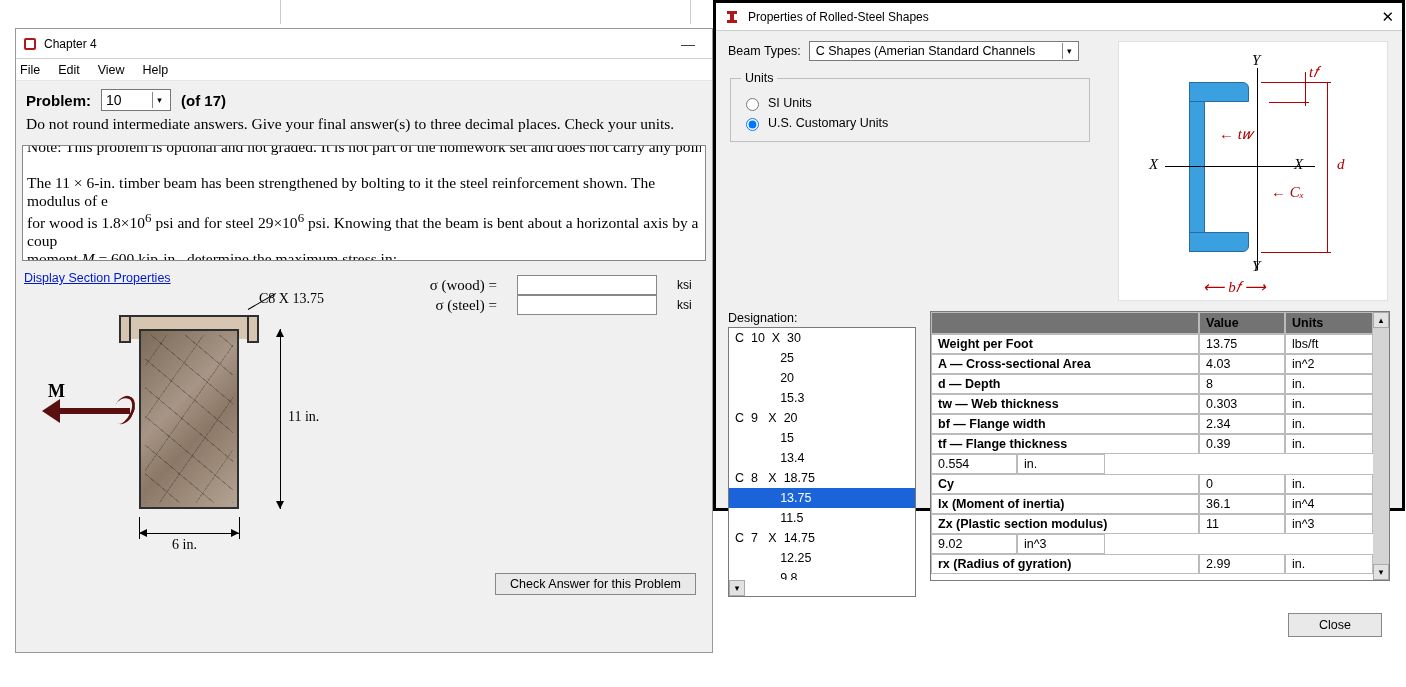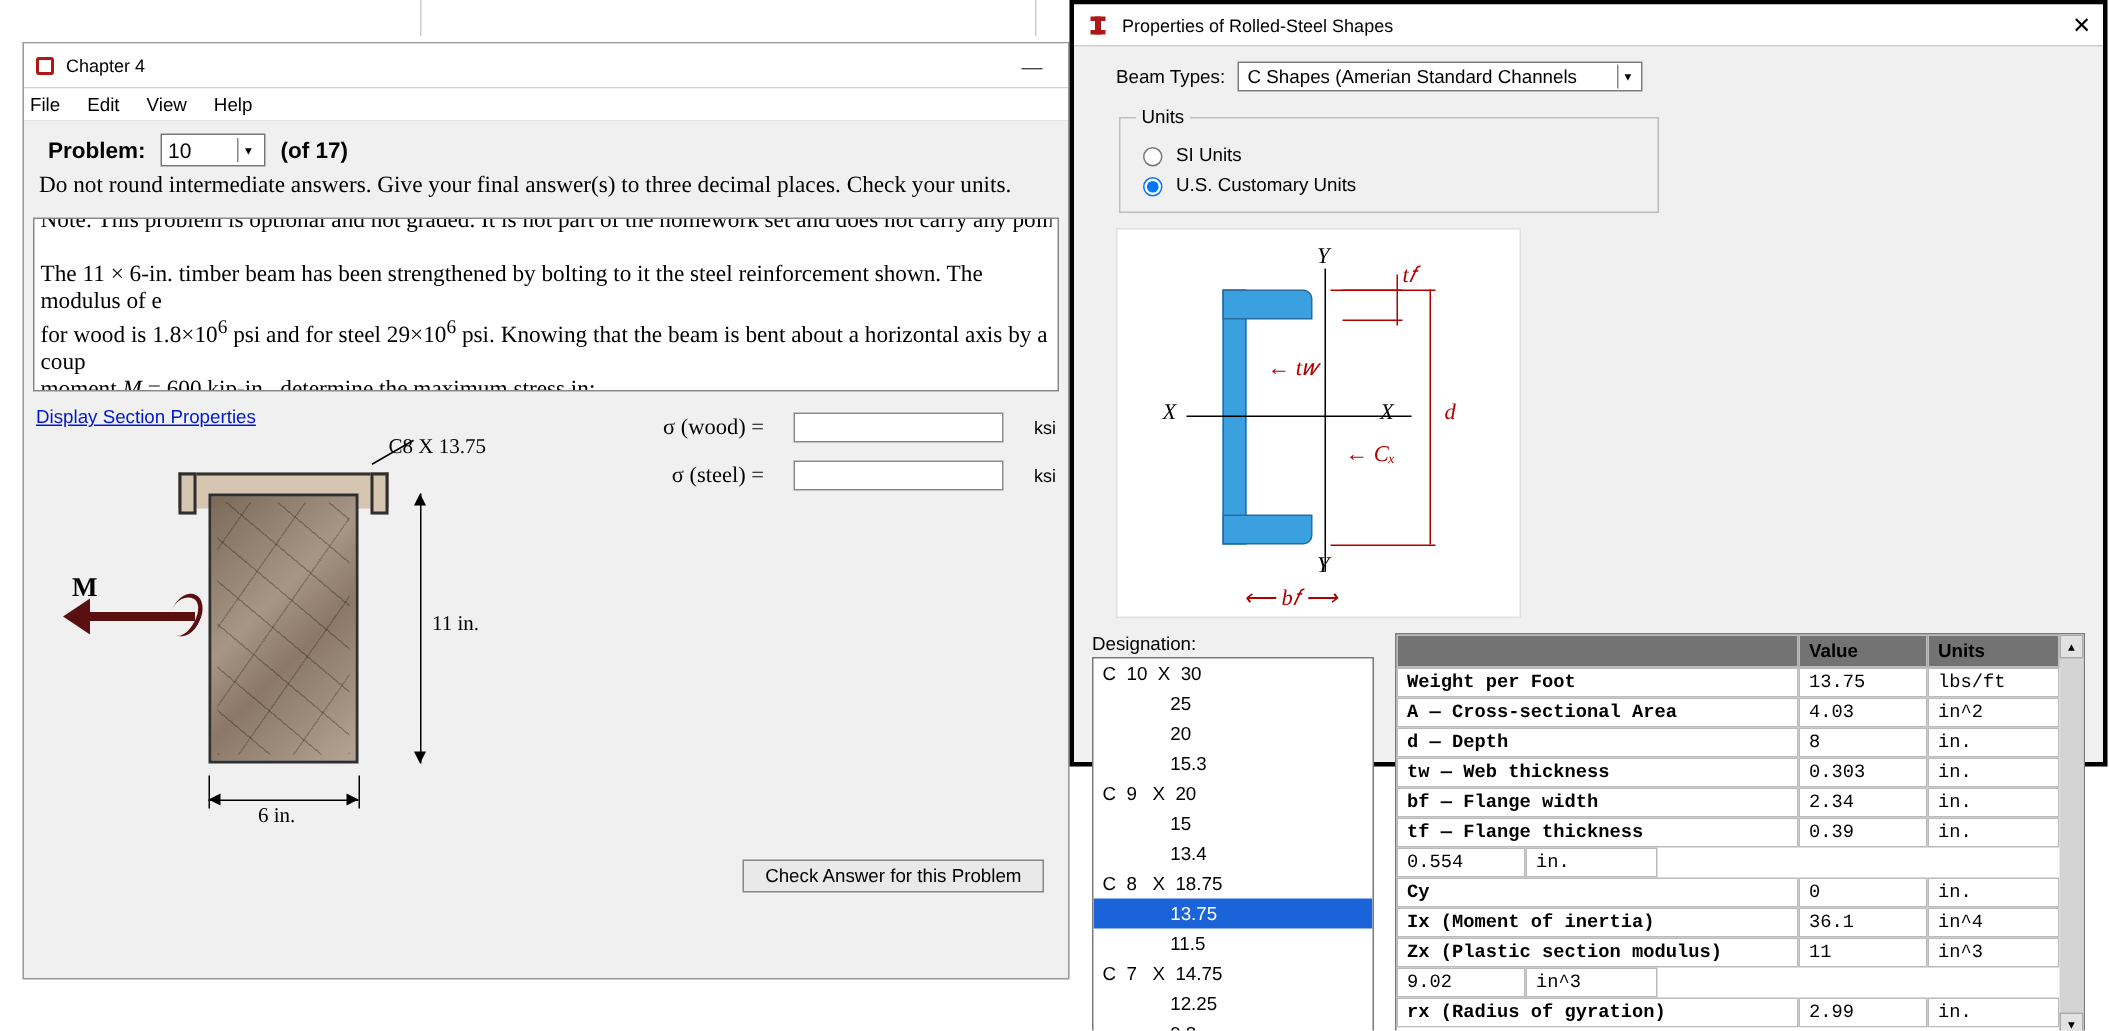--- a/index.html
+++ b/index.html
@@ -47,23 +47,22 @@
     display:flex; align-items:center;
     padding:0 4px; gap:18px;
     font-size:12.5px;
     background:#fff;
     border-bottom:1px solid #e5e5e5;
   }
   .menuitem { cursor:pointer; }
 
   .problem-row {
     display:flex; align-items:center;
-    padding:8px 10px 4px 0; gap:10px;
+    padding:8px 10px 4px 10px; gap:10px;
     font-size:15px;
-    margin-left:16px;
   }
   .problem-row .lbl { font-weight:bold; }
   .problem-select {
     width:70px; height:22px;
     border:1px solid #777;
     display:flex; align-items:center; justify-content:space-between;
     padding:0 4px; font-size:14px; background:#fff;
   }
   .dropdown-arrow { width:14px; height:16px; border-left:1px solid #888; display:flex;align-items:center;justify-content:center;font-size:9px;}
   .of17 { font-weight:bold; }
@@ -122,21 +121,21 @@
   .dim-arrowhead { position:absolute; width:0;height:0; }
   .fig-label { position:absolute; font-size:14px; }
 
   .big-arrow { position:absolute; left:18px; top:118px; width:88px; height:16px; }
   .big-arrow .shaft{position:absolute; left:16px; top:5px; right:0; height:6px; background:#5a1010;}
   .big-arrow .head{position:absolute; left:0; top:-4px; width:0;height:0; border-top:12px solid transparent;border-bottom:12px solid transparent;border-right:18px solid #5a1010;}
   .big-arrow .tailcurve{position:absolute; right:-4px; top:-8px; width:20px;height:30px;border:3px solid #5a1010;border-radius:50%; border-left:none;border-bottom:none; transform:rotate(25deg);}
   .M-label {position:absolute; left:24px; top:96px; font-size:18px; font-weight:bold;}
 
   .answer-col { flex:1; padding-top:4px; }
-  .ans-row { display:flex; align-items:center; gap:20px; margin-bottom:12px; font-family:"Times New Roman", serif; font-size:15px;justify-content:flex-end;}
+  .ans-row { display:flex; align-items:center; gap:20px; margin-bottom:0; font-family:"Times New Roman", serif; font-size:15px;}
   .ans-row .albl { width:95px; text-align:right; }
   .ans-row input { width:140px; height:20px; border:1px solid #888; padding:0 4px; }
   .ans-row .unit { font-family:Arial; font-size:12px; }
 
   .check-row { text-align:right; padding:8px 16px 8px 8px; }
   .btn {
     display:inline-block; padding:3px 14px; border:1px solid #888; background:#e9e9e9;
     font-family:Arial; font-size:12.5px; cursor:pointer;
   }
 
@@ -144,21 +143,21 @@
   .win-props {
     position:absolute; left:713px; top:0; width:692px; height:511px;
     border:3px solid #000000; background:#f0f0f0;
   }
   .props-titlebar {
     height:28px; display:flex; align-items:center; padding:0 8px; gap:8px;
     background:#fff; border-bottom:1px solid #ccc;
   }
   .x-close { margin-left:auto; font-size:15px; cursor:pointer; font-family:Arial;}
 
-  .top-area { padding:10px 12px 4px 28px; display:flex; gap:10px;flex-direction:column; }
+  .top-area { padding:10px 12px 4px 12px; display:flex; gap:10px; }
   .top-left { width:380px; }
   .beamtype-row { display:flex; align-items:center; gap:8px; margin-bottom:10px; font-family:Arial; font-size:12.5px;}
   .combo { height:20px; border:1px solid #7a7a7a; background:#fff; display:flex;align-items:center;justify-content:space-between; padding:0 2px 0 6px; width:270px;}
 
   fieldset.units {
     border:1px solid #bfbfbf; padding:6px 10px 10px 10px; font-family:Arial; font-size:12.5px;
     width:360px;
   }
   fieldset.units legend { padding:0 4px; }
   .radio-row { display:flex; align-items:center; gap:6px; margin-top:4px; }
@@ -190,21 +189,21 @@
   .sb-btn{height:16px; background:#e2e2e2; border:1px solid #aaa; display:flex;align-items:center;justify-content:center; font-size:9px;}
   .sb .sb-btn:last-child{position:absolute;bottom:0;left:0;right:0;}
   .li-row{ height:20px; display:flex; align-items:center; padding-left:6px; white-space:pre; border-bottom:1px solid transparent;}
   .li-row.sel{ background:#1a63d9; color:#fff; }
   .listbox .padcol{ width:80px; background:#d9d9d9; }
 
   .prop-table-wrap{ flex:1; border:1px solid #7a7a7a; background:#fff; height:270px; display:flex; flex-direction:column; font-family:Arial; font-size:12.5px;}
   .pt-head{ display:flex; background:#737373; }
   .pt-head div{ padding:3px 6px; font-weight:bold;}
   .pt-body{ flex:1; overflow:hidden; position:relative;}
-  .pt-row{ display:flex;font-family:Liberation Mono, monospace; }
+  .pt-row{ display:flex; }
   .pt-row div{ padding:2px 6px; }
   .c-name{ flex:1; border:1px solid #bbb;}
   .c-val { width:86px; border:1px solid #bbb;}
   .c-unit{ width:88px; border:1px solid #bbb;}
   .pt-sb{ width:16px; background:#d4d4d4; position:relative;}
 
   .close-row{ text-align:right; padding:12px 20px; }
 </style>
 </head>
 <body>

